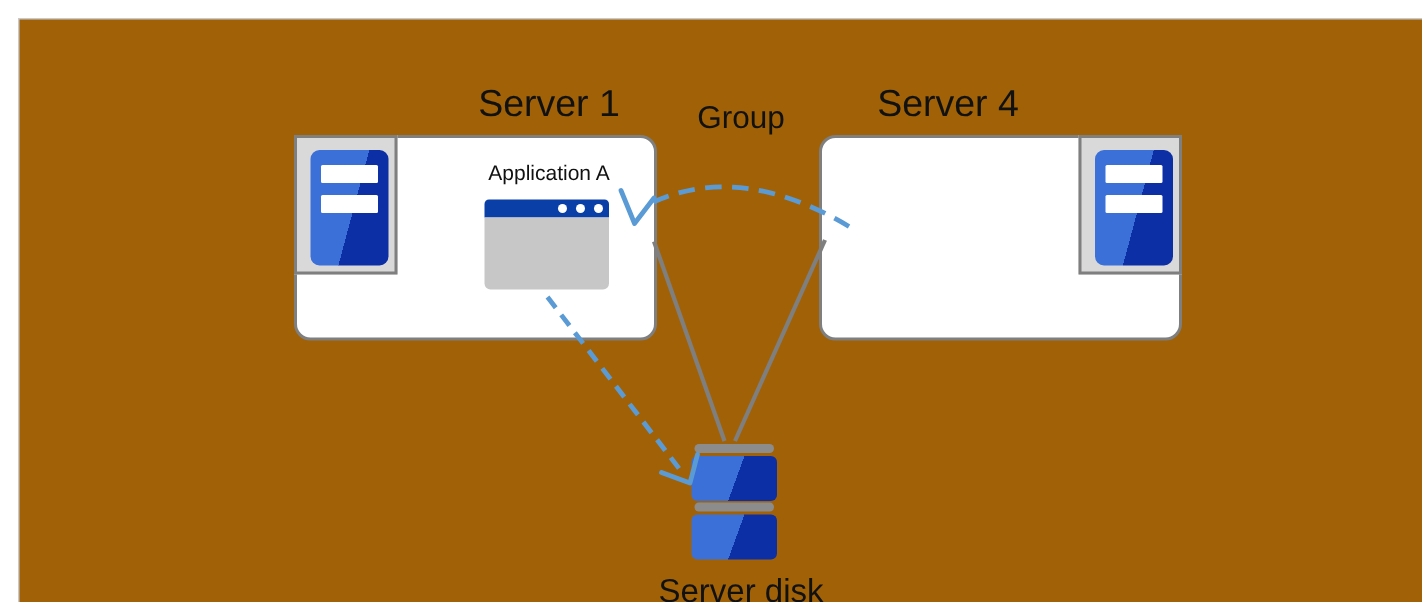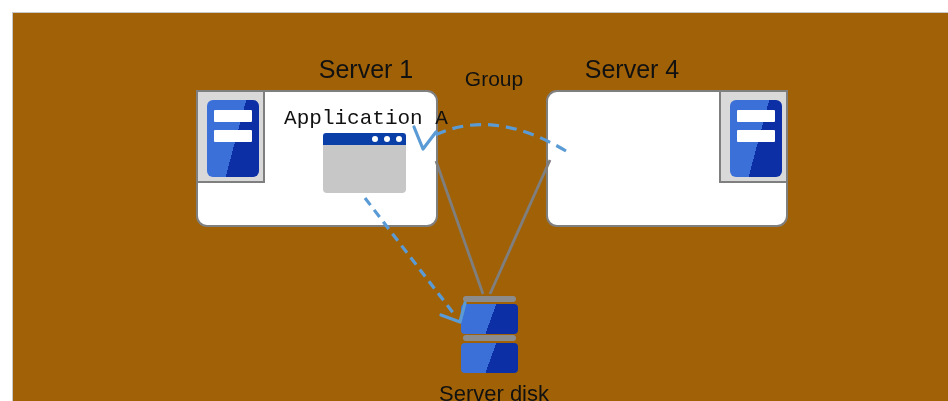--- a/index.html
+++ b/index.html
@@ -3,21 +3,21 @@
 <meta charset="utf-8">
 <style>
   html,body{margin:0;padding:0;background:#fff;font-family:"Liberation Sans",sans-serif;}
   .canvas{
     position:relative;width:946px;height:399px;margin:12px;
     background:#a16207;border:1px solid var(--canvas_border,#c9c9c9);
     overflow:hidden;
   }
   .label{position:absolute;color:#111;white-space:nowrap;transform:translateX(-50%);text-align:center;}
   .label-server{font-size:25px;}
-  .label-app{font-size:21px;font-family:Liberation Mono, monospace;}
+  .label-app{font-size:14px;}
   .label-edge{font-size:21px;line-height:23px;text-align:right;}
   .label-disk{font-size:22px;}
 
   .server-box{
     position:absolute;width:242px;height:137px;box-sizing:border-box;
     border:2.5px solid var(--box_border_gray,#7f7f7f);border-radius:11px;background:#fff;
   }
   .icon-frame{
     position:absolute;width:69px;height:93px;box-sizing:border-box;
     background:var(--icon_frame_fill,#d9d9d9);

